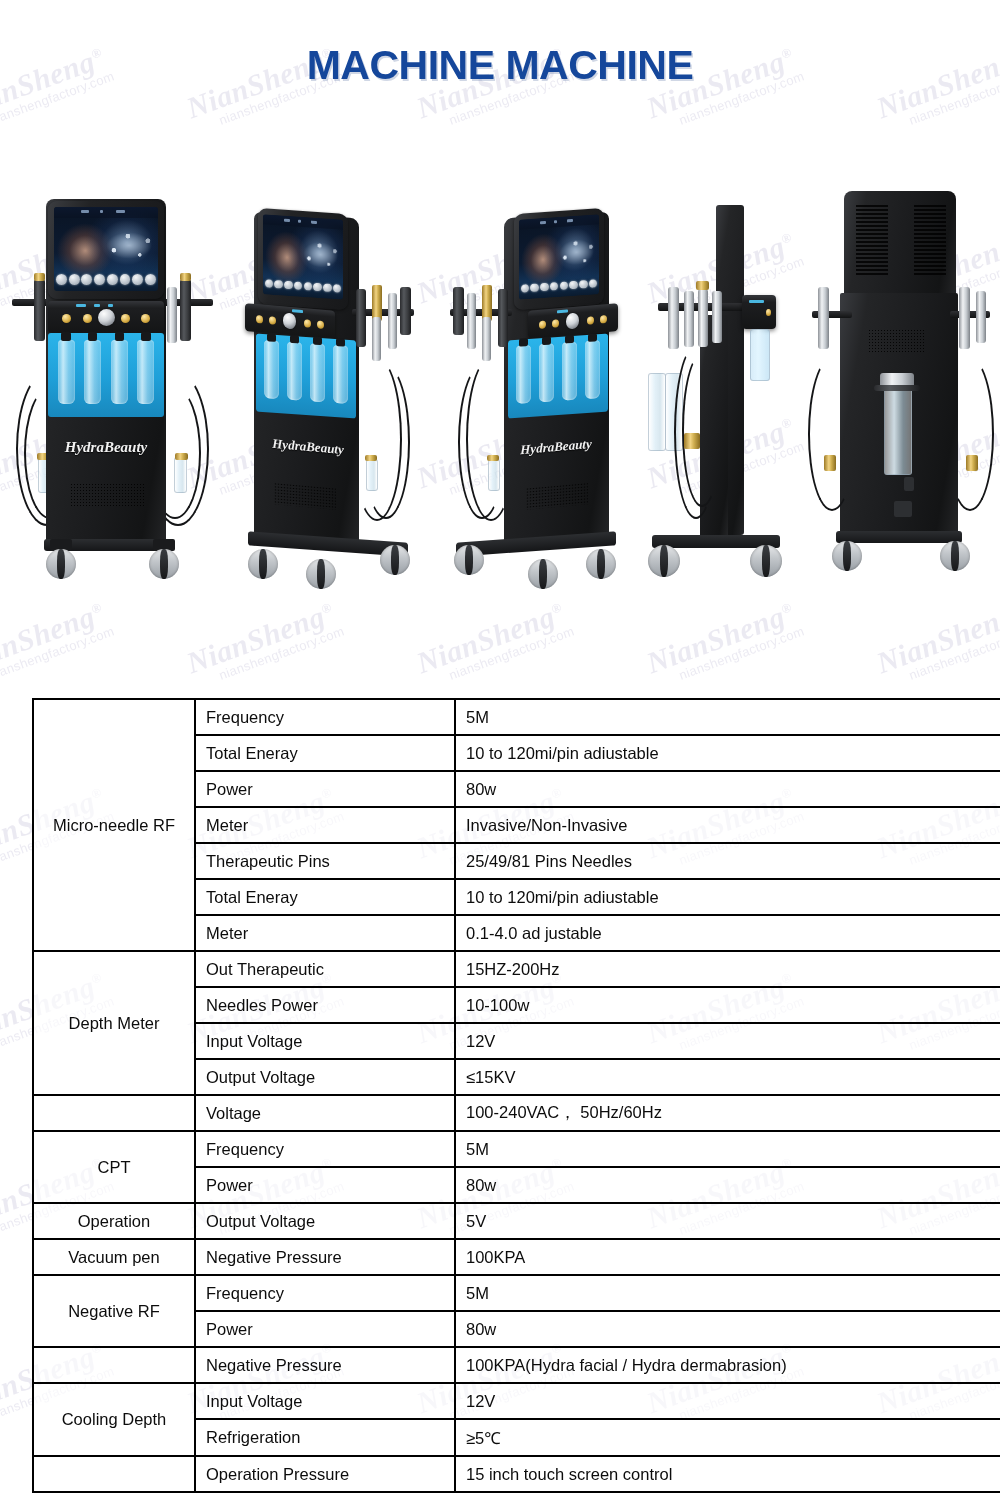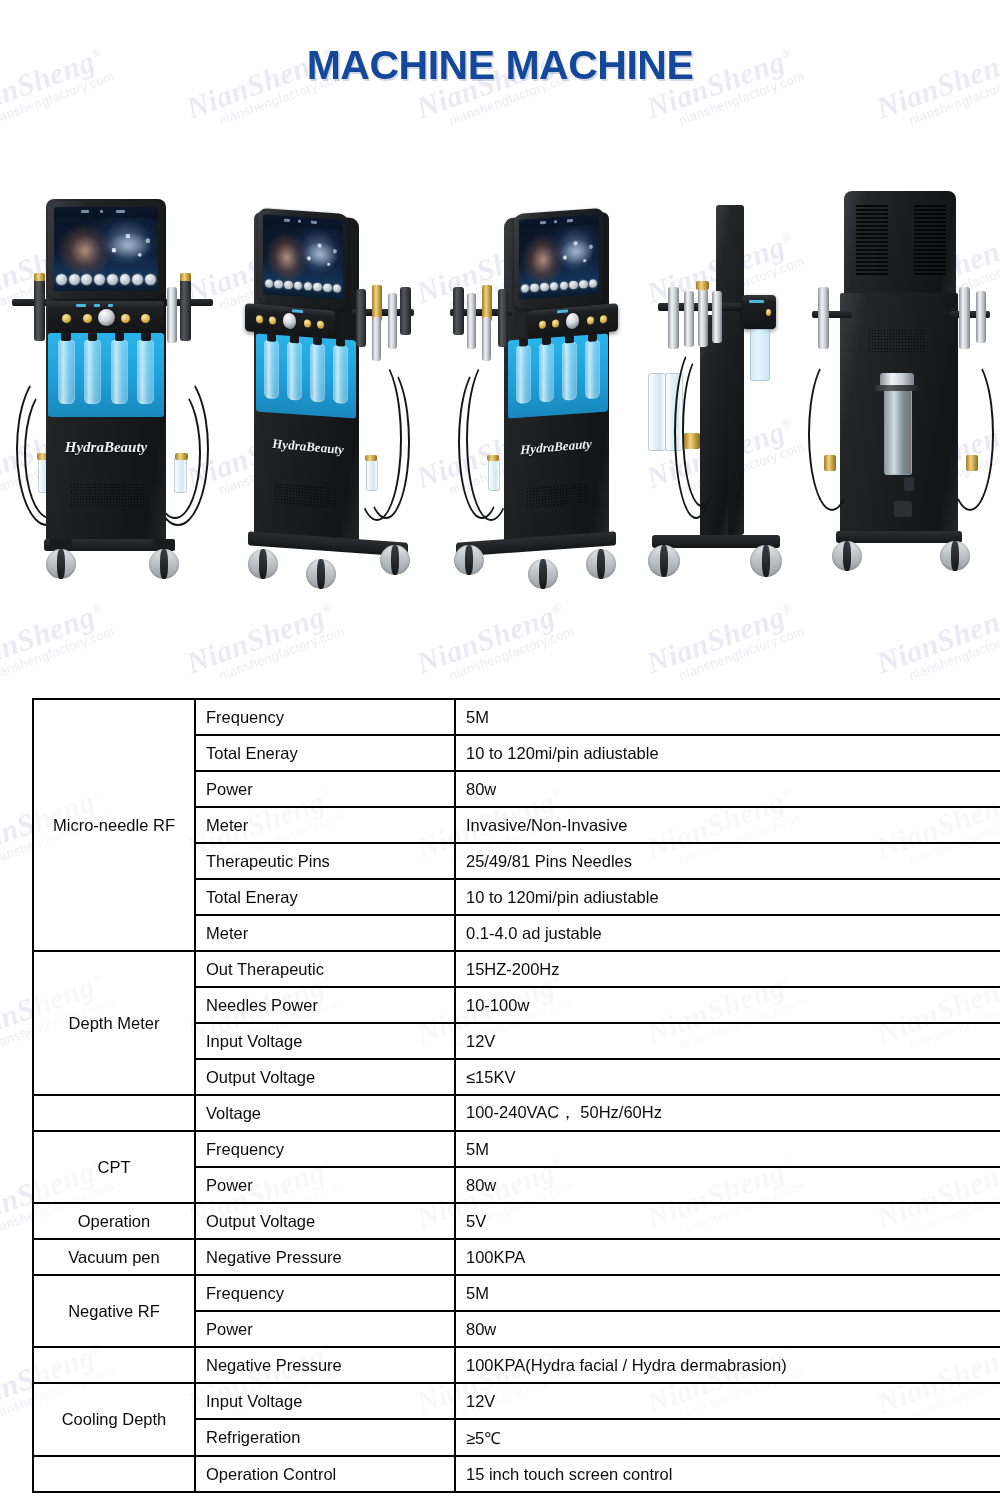--- a/index.html
+++ b/index.html
@@ -751,17 +751,17 @@
         <td class="grp" rowspan="2">Cooling Depth</td>
         <td class="param">Input Voltage</td>
         <td class="val">12V</td>
       </tr>
       <tr>
         <td class="param">Refrigeration</td>
         <td class="val">≥5℃</td>
       </tr>
       <tr>
         <td class="grp"></td>
-        <td class="param">Operation Control</td>
+        <td class="param">Operation Pressure</td>
         <td class="val">15 inch touch screen control</td>
       </tr>
     </tbody>
 </table>
 
 </body></html>

